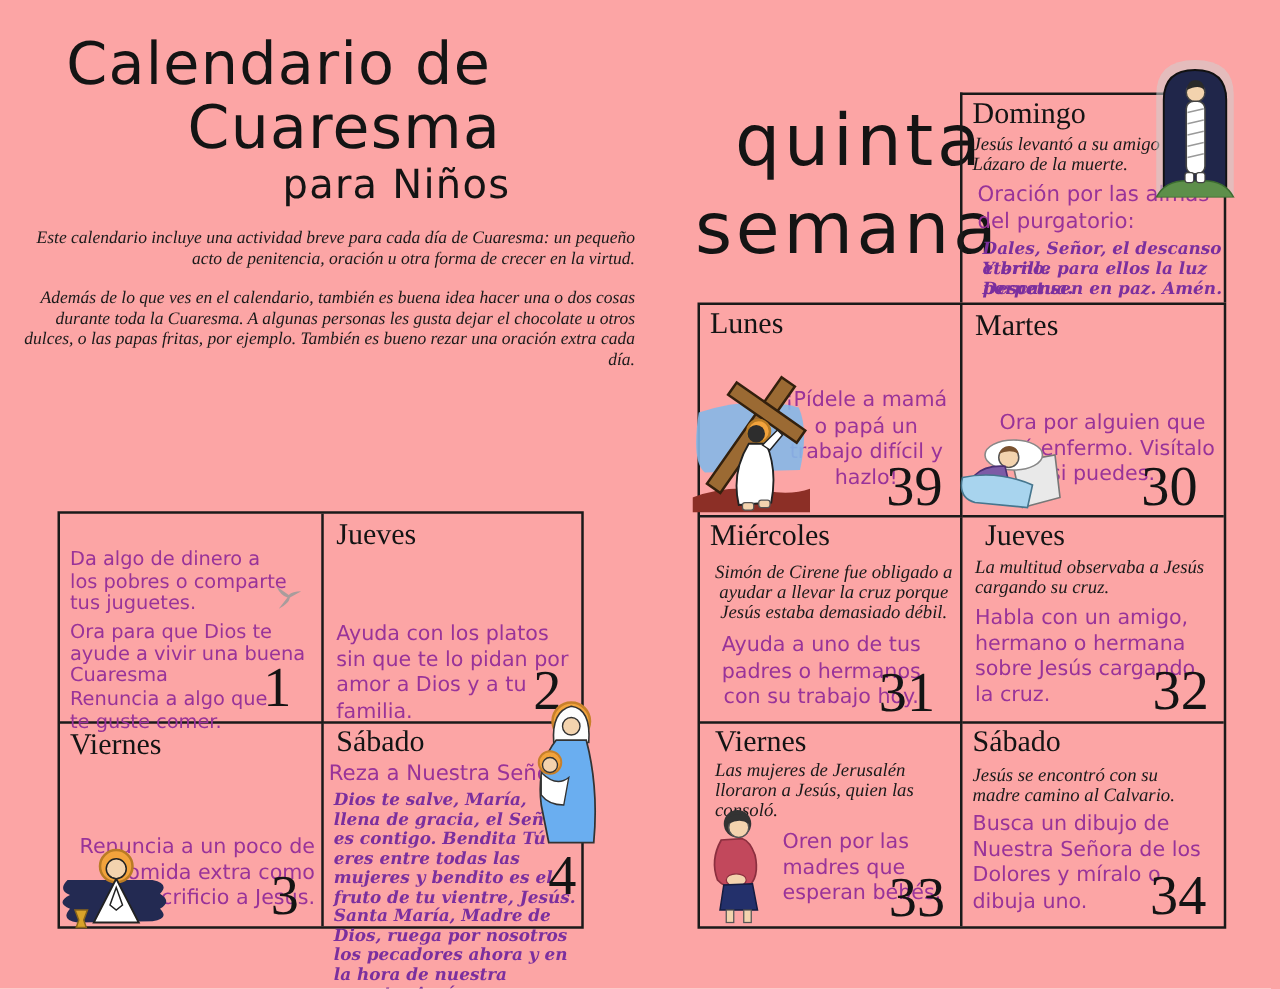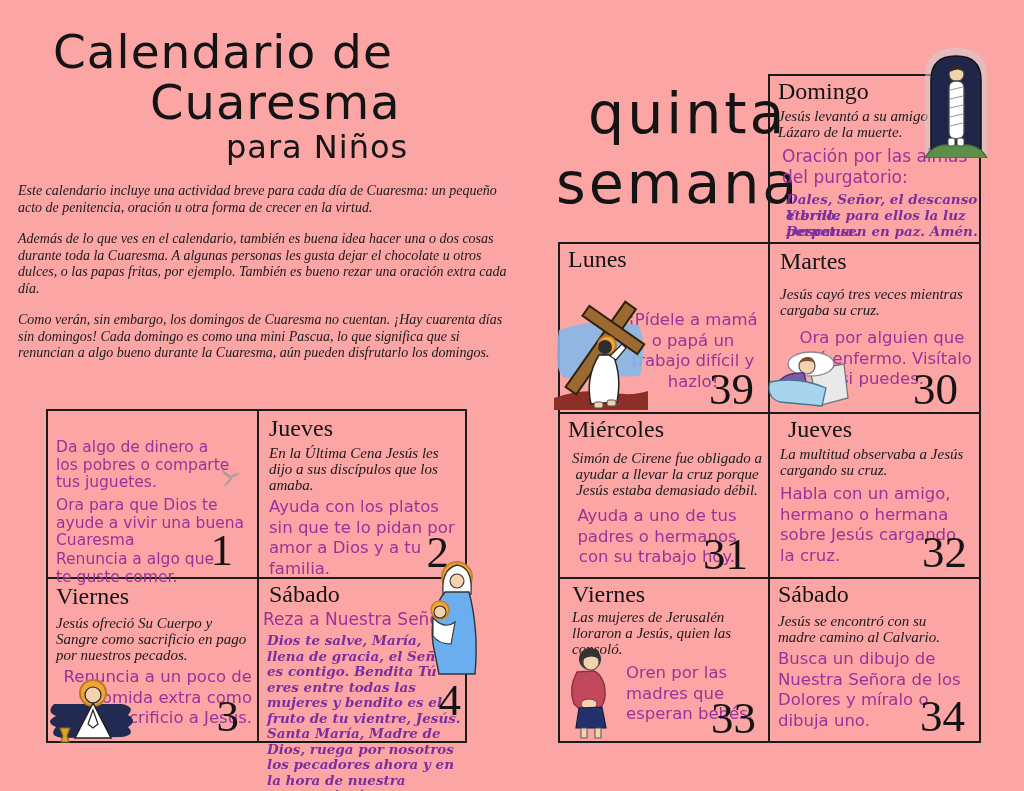--- a/index.html
+++ b/index.html
@@ -4,21 +4,21 @@
 <style>
   html,body{margin:0;padding:0;background:#ffffff;}
   .canvas{position:relative;width:1024px;height:791px;background:#fca5a5;overflow:hidden;
           font-family:"Liberation Serif",serif;color:#111;}
   .abs{position:absolute;}
 
   .doc-title{font-family:"DejaVu Sans",sans-serif;letter-spacing:1px;color:#141414;white-space:nowrap;}
   .week-title{font-family:"DejaVu Sans",sans-serif;letter-spacing:3px;color:#141414;white-space:nowrap;}
 
   .intro{font-family:"Liberation Serif",serif;font-style:italic;font-size:14px;line-height:16.5px;
-         text-align:left;color:#1a1a1a;}
+         text-align:right;color:#1a1a1a;}
   .intro p{margin:0 0 15px 0;}
 
   .grid{position:absolute;border:2px solid #1a1a1a;box-sizing:border-box;background:transparent;}
   .cell{position:absolute;box-sizing:border-box;}
   .b-r{border-right:2px solid #1a1a1a;}
   .b-b{border-bottom:2px solid #1a1a1a;}
 
   .cell-header{font-family:"Liberation Serif",serif;font-size:24px;color:#141414;line-height:26px;}
   .narrative{font-family:"Liberation Serif",serif;font-style:italic;font-size:15px;line-height:16px;color:#1a1a1a;}
   .activity{font-family:"DejaVu Sans",sans-serif;font-size:15.5px;line-height:17.5px;color:#993399;}
@@ -34,45 +34,42 @@
 
 <div class="canvas">
 
   <div class="abs doc-title" style="left:53px;top:24px;font-size:47px;">Calendario de</div>
   <div class="abs doc-title" style="left:150px;top:74px;font-size:48px;text-align:center;">Cuaresma</div>
   <div class="abs doc-title" style="left:226px;top:128px;font-size:32px;">para Niños</div>
 
   <div class="abs intro" style="left:18px;top:183px;width:490px;">
     <p>Este calendario incluye una actividad breve para cada día de Cuaresma: un pequeño acto de penitencia, oración u otra forma de crecer en la virtud.</p>
     <p>Además de lo que ves en el calendario, también es buena idea hacer una o dos cosas durante toda la Cuaresma. A algunas personas les gusta dejar el chocolate u otros dulces, o las papas fritas, por ejemplo. También es bueno rezar una oración extra cada día.</p>
-    <p>Como verán, sin embargo, los domingos de Cuaresma no cuentan. ¡Hay cuarenta días sin domingos! Cada domingo es como una mini Pascua, lo que significa que si renuncian a algo bueno durante la Cuaresma, aún pueden disfrutarlo los domingos.</p>
   </div>
 
   <div class="grid" style="left:46px;top:409px;width:421px;height:334px;">
 
     <div class="cell b-r b-b" style="left:0;top:0;width:211px;height:168px;">
       <div class="abs activity" style="left:8px;top:28px;width:178px;">Da algo de dinero a los pobres o comparte tus juguetes.</div>
       <div class="abs activity" style="left:8px;top:86px;width:192px;">Ora para que Dios te ayude a vivir una buena Cuaresma</div>
       <div class="abs activity" style="left:8px;top:140px;width:160px;">Renuncia a algo que te guste comer.</div>
       <div class="abs daynum" style="right:24px;bottom:4px;">1</div>
       <svg class="abs" style="right:14px;top:52px;" width="24" height="26" viewBox="0 0 24 26">
         <path d="M12 13 L2 6 Q6 14 11 15 L4 24 Q12 20 13 15 L22 10 Q15 10 12 13 Z" fill="#9a9a9a" opacity="0.85"></path>
       </svg>
     </div>
 
     <div class="cell b-b" style="left:211px;top:0;width:206px;height:168px;">
       <div class="abs cell-header" style="left:10px;top:4px;">Jueves</div>
-      <div class="abs narrative" style="left:10px;top:34px;width:188px;">En la Última Cena Jesús les dijo a sus discípulos que los amaba.</div>
       <div class="abs activity big" style="left:10px;top:86px;width:188px;">Ayuda con los platos sin que te lo pidan por amor a Dios y a tu familia.</div>
       <div class="abs daynum" style="right:16px;bottom:2px;">2</div>
     </div>
 
     <div class="cell b-r" style="left:0;top:168px;width:211px;height:162px;">
       <div class="abs cell-header" style="left:8px;top:4px;">Viernes</div>
-      <div class="abs narrative" style="left:8px;top:36px;width:200px;">Jesús ofreció Su Cuerpo y Sangre como sacrificio en pago por nuestros pecados.</div>
       <div class="abs activity big" style="left:10px;top:88px;width:194px;text-align:right;">Renuncia a un poco de comida extra como sacrificio a Jesús.</div>
       <div class="abs daynum" style="right:18px;bottom:2px;">3</div>
     </div>
 
     <div class="cell" style="left:211px;top:168px;width:206px;height:162px;">
       <div class="abs cell-header" style="left:10px;top:2px;">Sábado</div>
       <div class="abs activity-title" style="left:4px;top:30px;width:200px;">Reza a Nuestra Señora:</div>
       <div class="abs prayer" style="left:8px;top:54px;width:196px;">Dios te salve, María, llena de gracia, el Señor es contigo. Bendita Tú eres entre todas las mujeres y bendito es el fruto de tu vientre, Jesús. Santa María, Madre de Dios, ruega por nosotros los pecadores ahora y en la hora de nuestra muerte. Amén.</div>
       <div class="abs daynum" style="right:4px;bottom:18px;">4</div>
     </div>
@@ -125,21 +122,20 @@
   <div class="grid" style="left:558px;top:242px;width:423px;height:501px;">
 
     <div class="cell b-r b-b" style="left:0;top:0;width:210px;height:170px;">
       <div class="abs cell-header" style="left:8px;top:2px;">Lunes</div>
       <div class="abs activity big" style="right:6px;top:66px;width:138px;text-align:center;">¡Pídele a mamá o papá un trabajo difícil y hazlo!</div>
       <div class="abs daynum" style="right:14px;bottom:0;">39</div>
     </div>
 
     <div class="cell b-b" style="left:210px;top:0;width:209px;height:170px;">
       <div class="abs cell-header" style="left:10px;top:4px;">Martes</div>
-      <div class="abs narrative" style="left:10px;top:42px;width:192px;">Jesús cayó tres veces mientras cargaba su cruz.</div>
       <div class="abs activity big" style="left:18px;top:84px;width:188px;text-align:center;">Ora por alguien que está enfermo. Visítalo si puedes.</div>
       <div class="abs daynum" style="right:21px;bottom:0;">30</div>
     </div>
 
     <div class="cell b-r b-b" style="left:0;top:170px;width:210px;height:165px;text-align:center;">
       <div class="abs cell-header" style="left:8px;top:2px;">Miércoles</div>
       <div class="abs narrative" style="left:8px;top:36px;width:198px;">Simón de Cirene fue obligado a ayudar a llevar la cruz porque Jesús estaba demasiado débil.</div>
       <div class="abs activity big" style="left:8px;top:92px;width:178px;">Ayuda a uno de tus padres o hermanos con su trabajo hoy.</div>
       <div class="abs daynum" style="right:20px;bottom:0;">31</div>
     </div>

